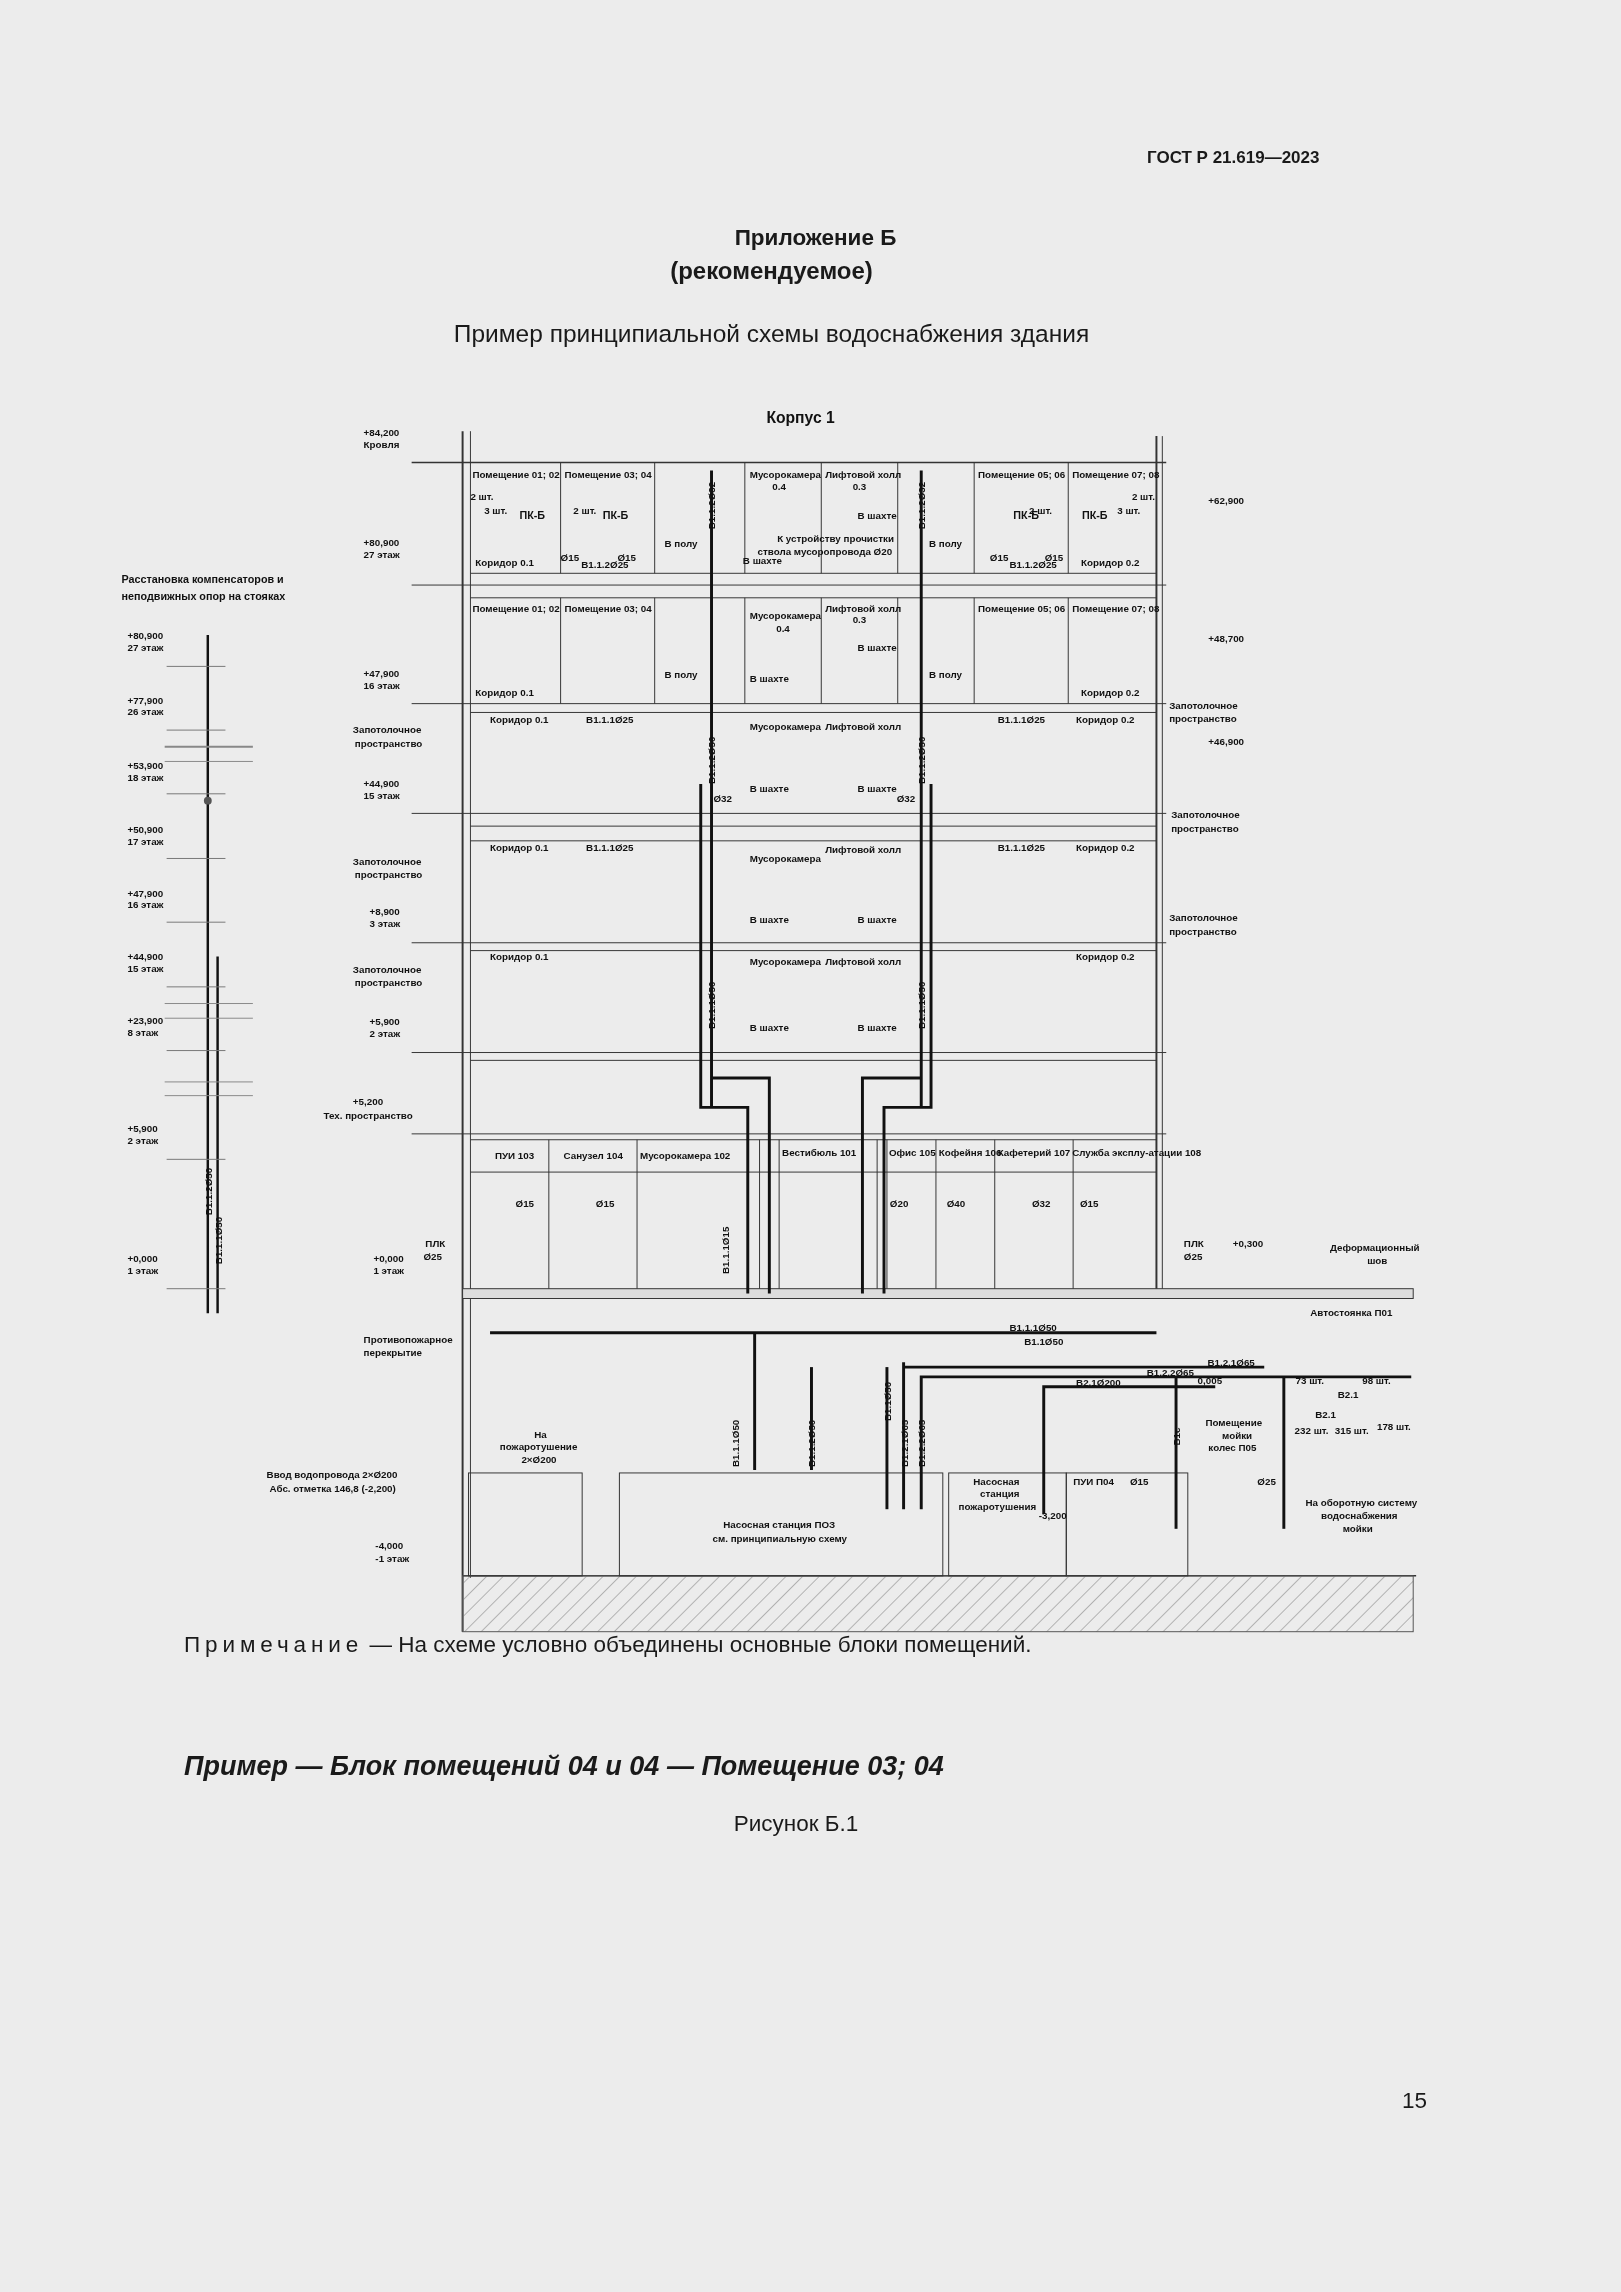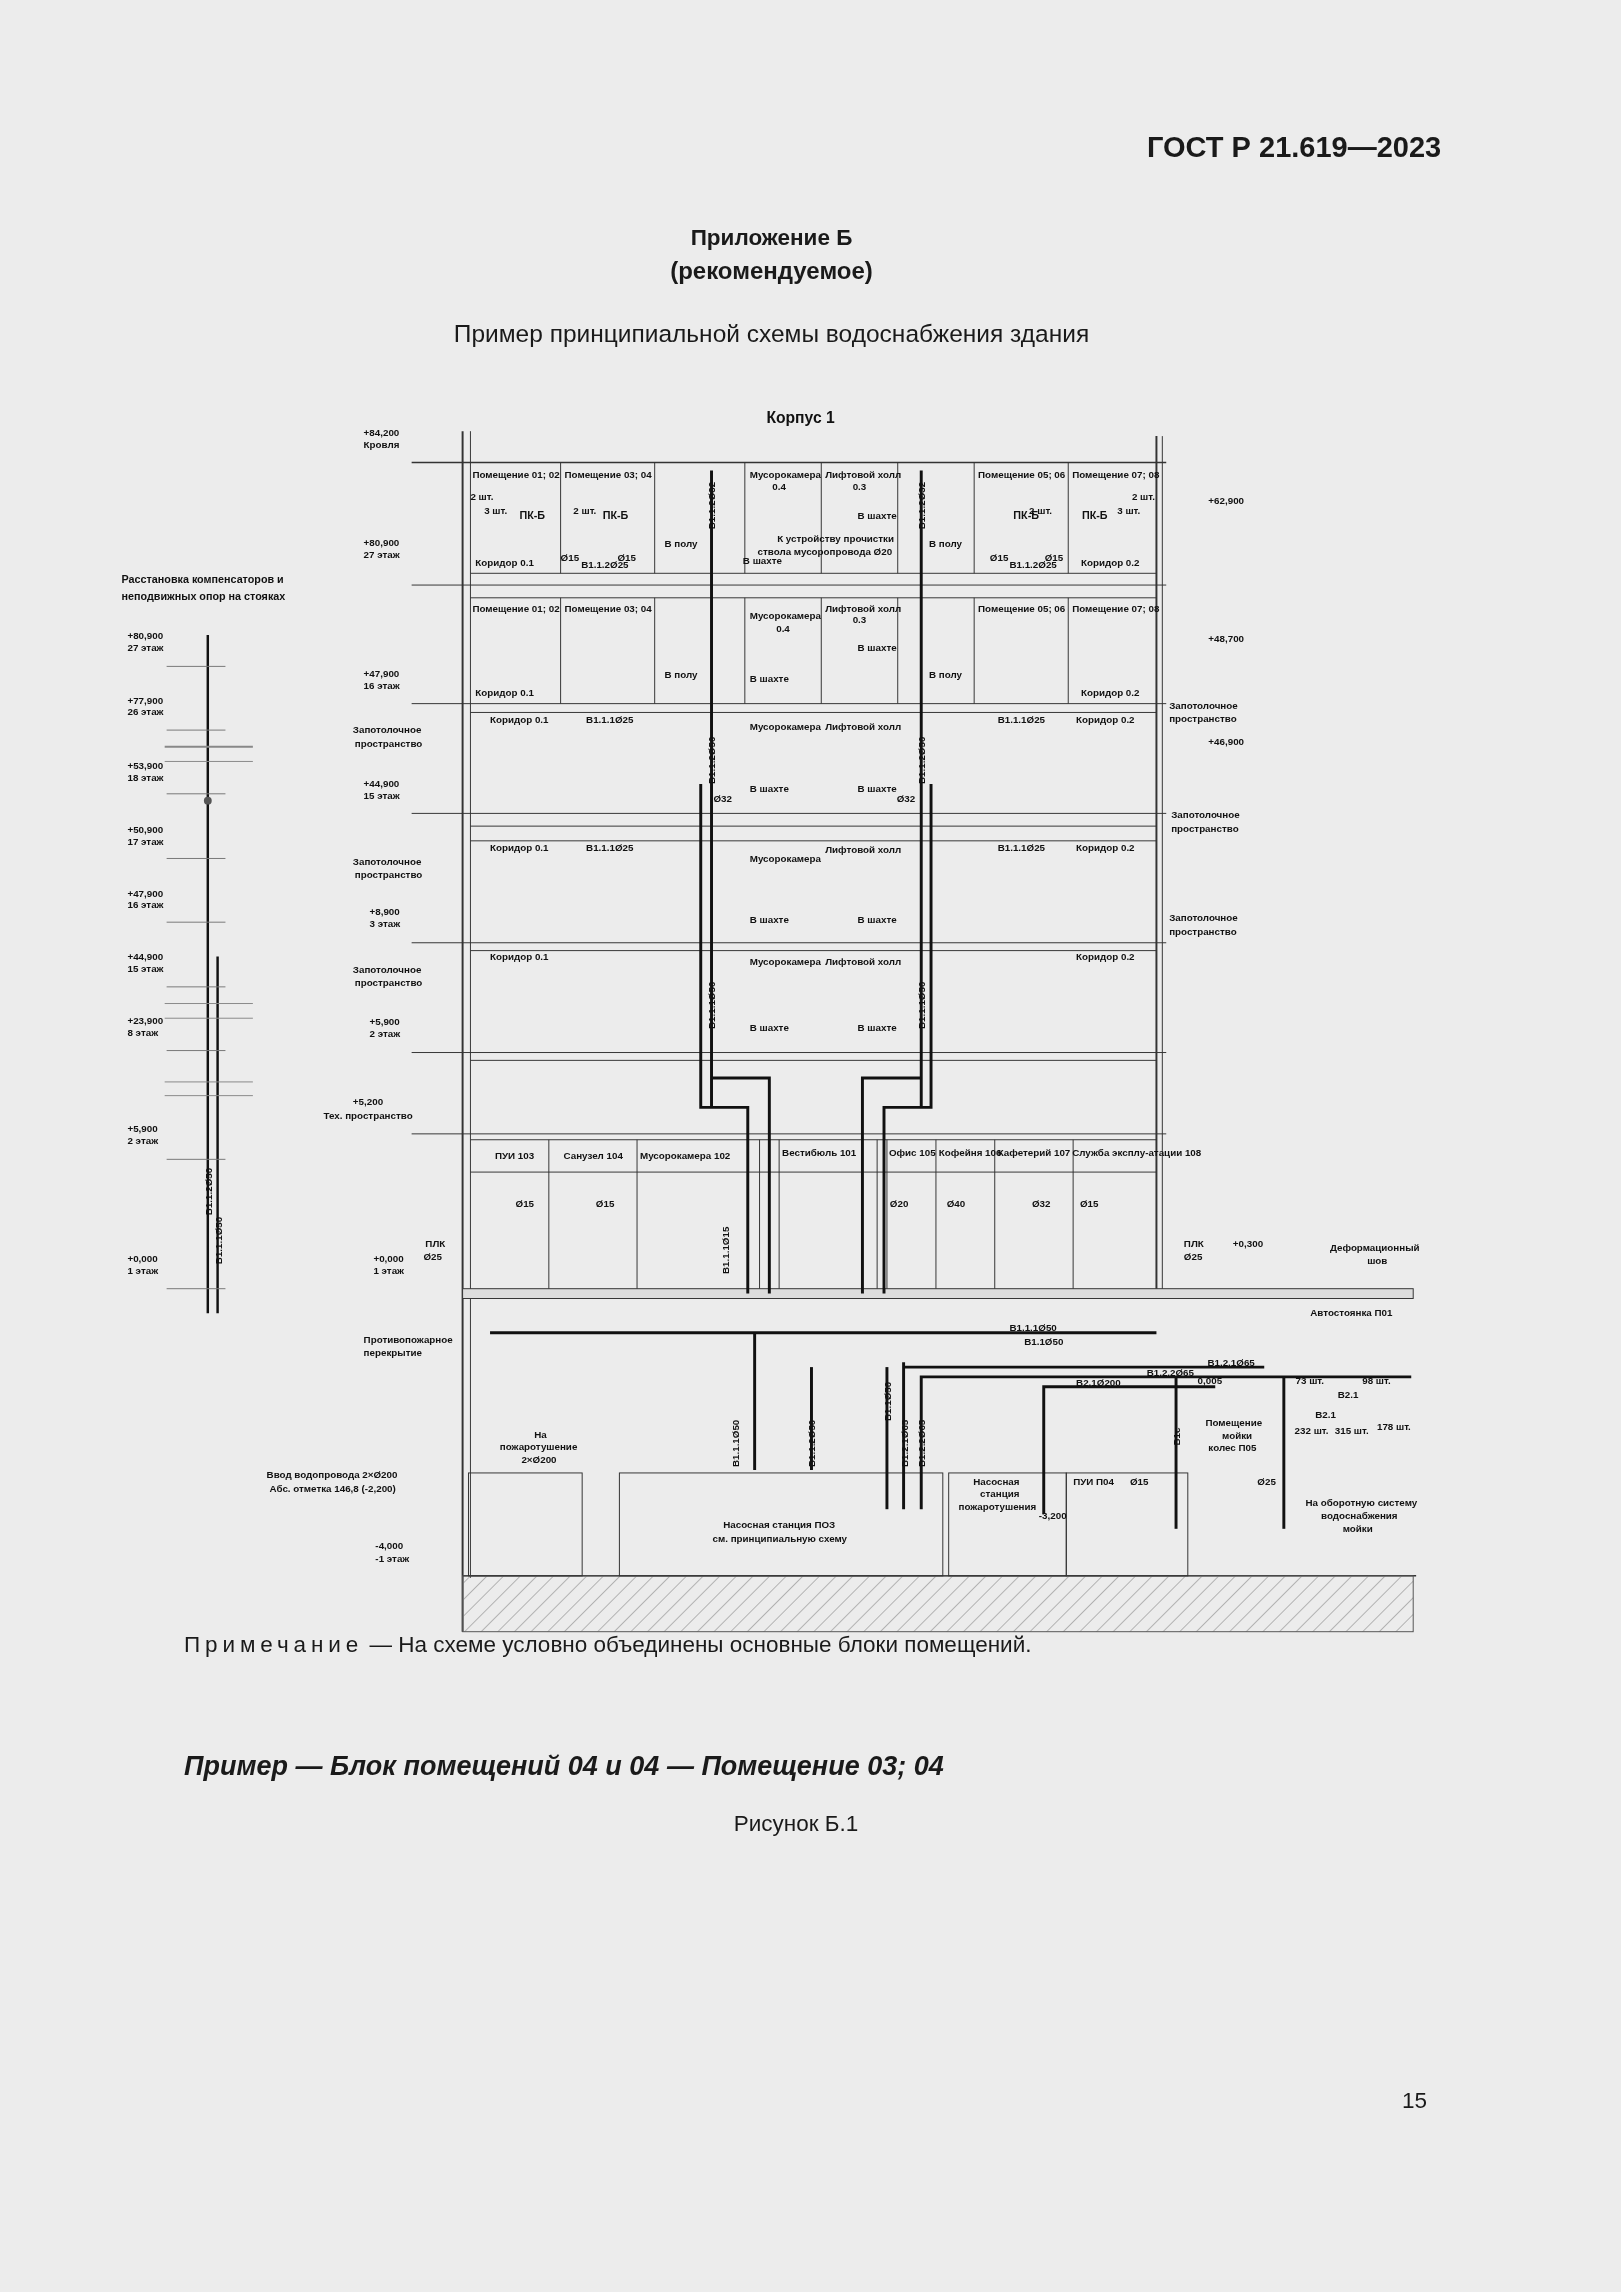--- a/index.html
+++ b/index.html
@@ -1,20 +1,20 @@
 <!DOCTYPE html>
 <html><head>
 <meta charset="utf-8">
 <style>
   html, body { margin:0; padding:0; }
   body { width:1621px; height:2293px; background:#ececec; position:relative; overflow:hidden;
          font-family:"Liberation Sans", sans-serif; color:#1a1a1a; }
   .abs { position:absolute; }
-  .hdr-code { left:1147px; top:131px; font-size:29px; font-weight:bold; }
-  .app-title { left:0; width:1543px; text-align:center; top:225px; font-size:22.5px; font-weight:bold; }
+  .hdr-code { left:1147px; top:148px; font-size:17px; font-weight:bold; }
+  .app-title { left:0; width:1543px; text-align:center; top:225px; font-size:22.5px; font-weight:bold;padding-left:44px; }
   .app-sub { left:0; width:1543px; text-align:center; top:257px; font-size:24px; font-weight:bold; }
   .fig-title { left:0; width:1543px; text-align:center; top:320px; font-size:24.5px; font-weight:normal; }
   svg { position:absolute; left:0; top:0; }
   svg text { font-family:"Liberation Sans", sans-serif; fill:#111; }
   .t { font-size:11px; font-weight:bold; }
   .ts { font-size:10px; font-weight:bold; }
   .note { left:184px; top:1632px; font-size:22.5px; }
   .note .spaced { letter-spacing:4.9px; }
   .example { left:184px; top:1751px; font-size:27px; font-weight:bold; font-style:italic; }
   .caption { left:0; width:1592px; text-align:center; top:1811px; font-size:22.5px; }

